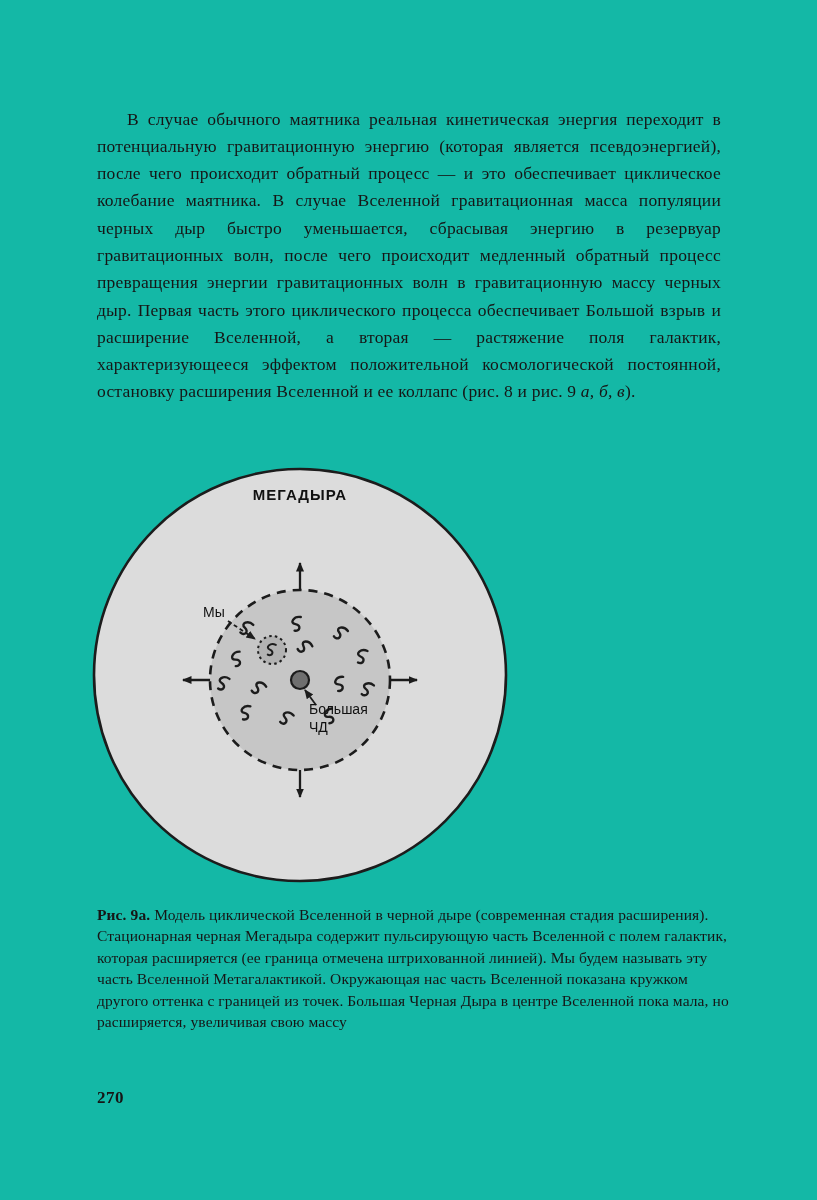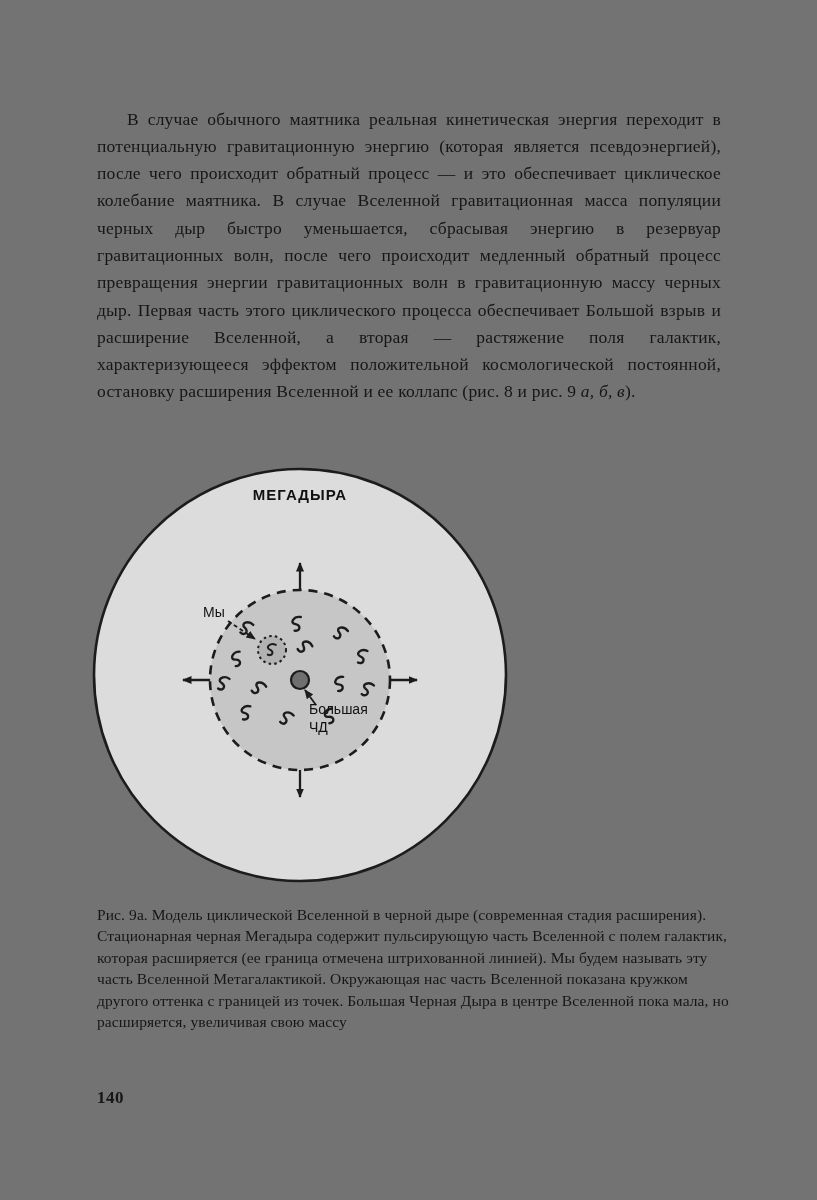--- a/index.html
+++ b/index.html
@@ -1,19 +1,19 @@
 <!DOCTYPE html>
 <html><head>
 <meta charset="utf-8">
 <style>
   html,body{margin:0;padding:0;background:#ffffff;}
   .page{
     position:relative;
     width:817px;height:1200px;
-    background:#737373;
+    background:#14b8a6;
     font-family:"Liberation Serif", serif;
     color:#161616;
     overflow:hidden;
   }
   .body-paragraph{
     position:absolute;
     left:97px;top:88px;width:624px;
     font-size:17.5px;line-height:27.3px;
     text-align:justify;
     text-indent:30px;
@@ -24,21 +24,21 @@
     position:absolute;
     left:90px;top:462px;width:420px;height:428px;text-align:center;
   }
   .caption{
     position:absolute;
     left:97px;top:888px;width:632px;
     font-size:15.5px;line-height:21.6px;
     text-align:left;
     letter-spacing:0.1px;
   }
-  .caption .cap-label{font-weight:normal;margin-top:8px;}
+  .caption .cap-label{font-weight:bold;margin-top:8px;}
   .page-number{
     position:absolute;
     left:97px;top:1088px;
     font-size:17px;font-weight:bold;
     letter-spacing:0.5px;
   }
   .fig-label-mega{
     font-family:"Liberation Sans", sans-serif;
     font-weight:bold;font-size:15px;letter-spacing:1px;
   }
@@ -99,15 +99,15 @@
       <circle cx="210" cy="218" r="9" fill="#6f6f6f" stroke="#1c1c1c" stroke-width="2.2"></circle>
 
       <line x1="226" y1="243" x2="215" y2="228" stroke="#1c1c1c" stroke-width="1.8" marker-end="url(#ah)"></line>
       <text x="219" y="252" class="fig-label-small" fill="#111">Большая</text>
       <text x="219" y="270" class="fig-label-small" fill="#111">ЧД</text>
     </svg>
   </div>
 
   <p class="caption"><span class="cap-label">Рис. 9а.</span><span> Модель циклической Вселенной в черной дыре (современная стадия расширения). Стационарная черная Мегадыра содержит пульсирующую часть Вселенной с полем галактик, которая расширяется (ее граница отмечена штрихованной линией). Мы будем называть эту часть Вселенной Метагалактикой. Окружающая нас часть Вселенной показана кружком другого оттенка с границей из точек. Большая Черная Дыра в центре Вселенной пока мала, но расширяется, увеличивая свою массу</span></p>
 
-  <div class="page-number">140</div>
+  <div class="page-number">270</div>
 
 </div>
 
 </body></html>

